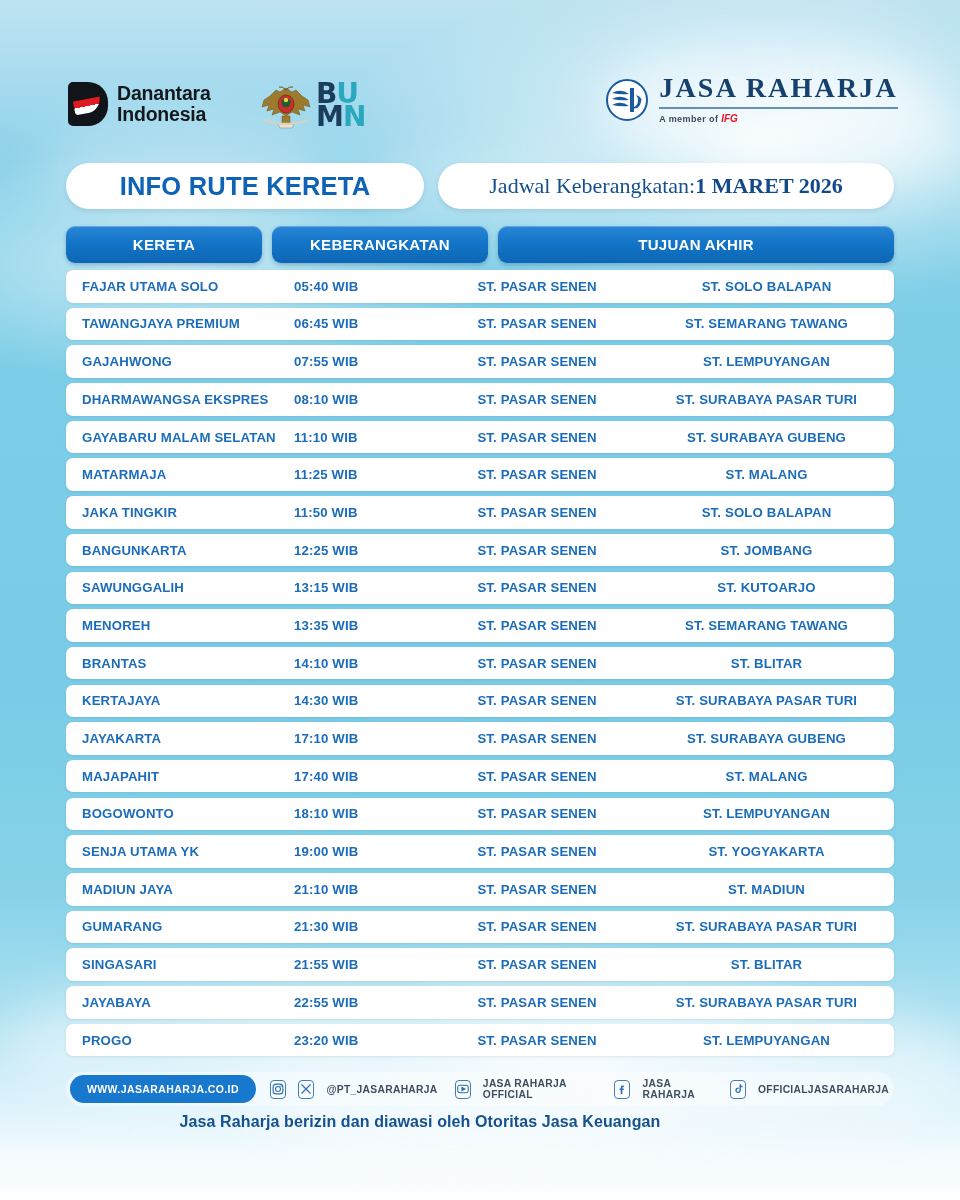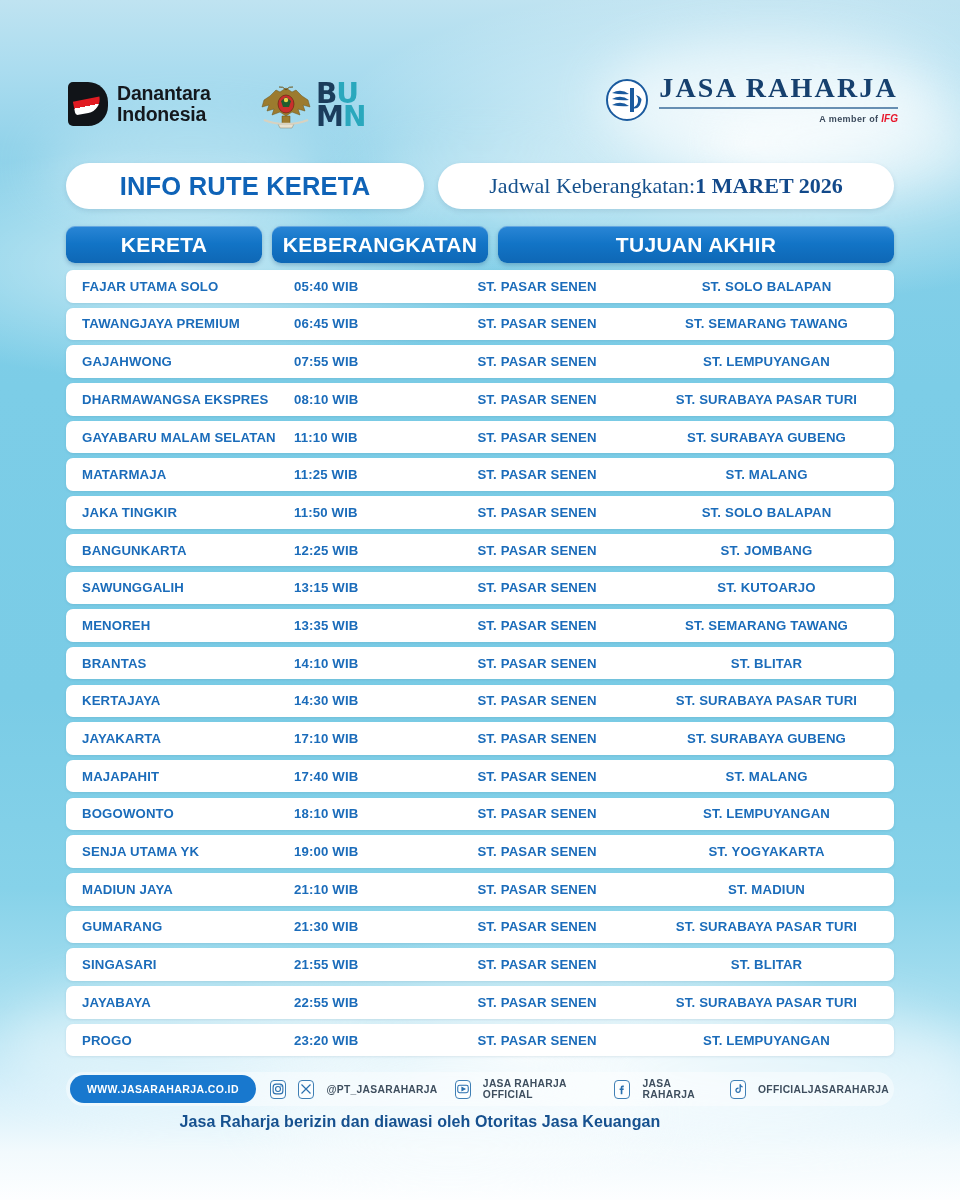--- a/index.html
+++ b/index.html
@@ -48,40 +48,40 @@
   .garuda { position:absolute; left:258px; top:2px; width:56px; height:52px; }
   .bumn { position:absolute; left:316px; top:5px; line-height:.82; font-weight:bold; font-size:28px; letter-spacing:-1px; font-family:"DejaVu Sans", sans-serif; }
   .bumn .r1 .a { color:#1b3d5c; } .bumn .r1 .b { color:#2aa8bd; }
   .bumn .r2 .a { color:#1b3d5c; } .bumn .r2 .b { color:#2aa8bd; }
 
   .jr { position:absolute; right:62px; top:-4px; display:flex; align-items:flex-start; gap:11px; }
   .jr-mark { width:42px; height:42px; margin-top:5px; }
   .jr-text { text-align:right; }
   .jr-name { font-family:"Liberation Serif", serif; font-size:28px; font-weight:bold; color:#16406e; letter-spacing:2.2px; line-height:1; }
   .jr-rule { height:1.5px; background:#3a6b99; margin:5px 0 4px; opacity:.75; }
-  .jr-sub { font-size:9px; font-weight:bold; color:#3b4a5c; letter-spacing:.4px; text-align:right; }
+  .jr-sub { font-size:9px; font-weight:bold; color:#3b4a5c; letter-spacing:.4px; text-align:left; }
   .jr-sub .ifg { color:#e8182c; font-weight:bold; font-style:italic; letter-spacing:0; font-size:10px; }
 
   
   .titlerow { position:absolute; top:163px; left:66px; width:828px; height:46px; display:flex; gap:14px; }
   .pill-white {
     background:#ffffff; border-radius:23px; display:flex; align-items:center; justify-content:center;
     box-shadow:0 2px 5px rgba(20,70,110,.13);
   }
   .t-info { width:358px; }
   .t-info span { font-size:25.5px; font-weight:bold; color:#0f63b7; letter-spacing:.2px; }
   .t-date { flex:1; }
   .t-date .lbl { font-family:"Liberation Serif", serif; font-size:22px; color:#15508c; }
   .t-date .val { font-family:"Liberation Serif", serif; font-size:22px; font-weight:bold; color:#12498a; }
 
   
   .colhead { position:absolute; top:226px; left:66px; width:828px; height:37px; display:flex; gap:10px; }
   .ch {
     border-radius:9px; display:flex; align-items:center; justify-content:center;
-    color:#ffffff; font-size:21px; font-weight:bold; letter-spacing:.3px;
+    color:#ffffff; font-size:15px; font-weight:bold; letter-spacing:.3px;
     background:linear-gradient(180deg,#2a86d6 0%,#1274c6 48%,#0e67b5 100%);
     box-shadow:0 2px 4px rgba(10,60,110,.28), inset 0 1px 0 rgba(255,255,255,.28);
   }
   .ch.c1 { width:196px; }
   .ch.c2 { width:158px; }
   .ch.c3 { width:216px; }
   .ch.c4 { flex:1; }
 
   
   .tbl { position:absolute; top:270px; left:66px; width:828px; }

